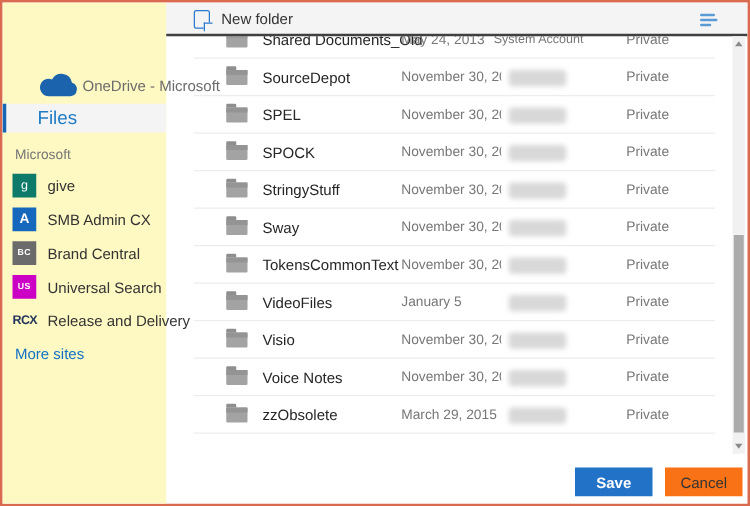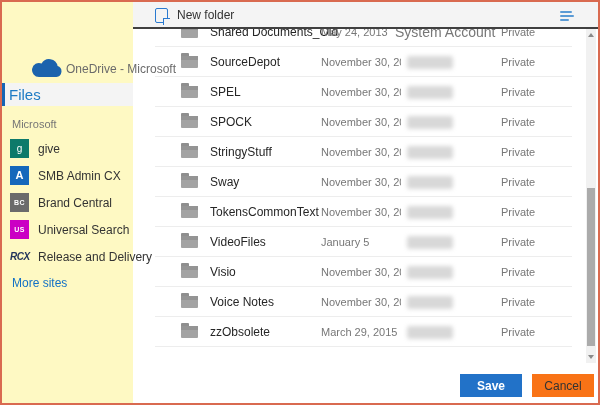--- a/index.html
+++ b/index.html
@@ -16,42 +16,42 @@
   .menu-icon i{display:block;height:2px;margin-bottom:2px;background:#5b9bd5;border-radius:1px;}
   .menu-icon i:nth-child(1){width:12px;}
   .menu-icon i:nth-child(2){width:14px;}
   .menu-icon i:nth-child(3){width:9px;}
 
   
   .sidebar{position:absolute;left:0;top:0;width:131px;height:401px;background:#fef9c3;z-index:2;}
   .cloud{position:absolute;left:29px;top:55px;width:32px;height:21px;}
   .account-label{position:absolute;left:64px;top:60px;font-size:12px;color:#6b6b6b;white-space:nowrap;}
   .files-bar{position:absolute;left:0;top:81px;width:131px;height:23px;background:#f4f4f4;border-left:3px solid #1565b4;}
-  .files-bar span{display:block;padding-left:4px;line-height:23px;font-size:15px;color:#1e7bc4;}
+  .files-bar span{display:block;padding-left:25px;line-height:23px;font-size:15px;color:#1e7bc4;}
   .section-header{position:absolute;left:10px;top:116px;font-size:11px;color:#767676;}
   .side-item{position:absolute;left:0;width:131px;height:27px;cursor:pointer;}
   .side-item .tile{position:absolute;left:8px;top:3px;width:19px;height:19px;color:#fff;text-align:center;}
   .side-item .tile.t-give{background:#0d7a6a;font-size:10px;line-height:19px;}
   .side-item .tile.t-smb{background:#1568bb;font-size:11px;line-height:19px;font-weight:bold;}
   .side-item .tile.t-bc{background:#6b6b6b;font-size:7px;line-height:19px;font-weight:bold;letter-spacing:.5px;}
   .side-item .tile.t-us{background:#cb00c4;font-size:7px;line-height:19px;font-weight:bold;letter-spacing:.5px;}
-  .side-item .tile.t-rcx{background:transparent;color:#23355c;font-size:10px;line-height:19px;font-weight:bold;letter-spacing:-0.5px;font-style:italic;}
+  .side-item .tile.t-rcx{background:transparent;color:#23355c;font-size:10px;line-height:19px;font-weight:bold;letter-spacing:-0.5px;}
   .side-item .lbl{position:absolute;left:36px;top:0;line-height:26px;font-size:12px;color:#333;white-space:nowrap;}
   .more-sites{position:absolute;left:10px;top:274px;font-size:12px;color:#1271c6;cursor:pointer;}
 
   
   .rows{position:absolute;left:131px;top:15px;width:455px;z-index:1;}
   .row{position:relative;height:30px;}
   .row .sep{position:absolute;left:22px;right:16px;bottom:0;height:1px;background:#ededed;}
   .fold{position:absolute;left:48px;top:9px;width:17px;height:12px;background:#a3a3a3;border-radius:1px;}
   .fold::before{content:"";position:absolute;top:-3px;left:0;width:8px;height:3px;background:#8e8e8e;border-radius:1px 1px 0 0;}
   .fold::after{content:"";position:absolute;left:0;top:0;width:100%;height:4px;background:#949494;}
   .row .name{position:absolute;left:77px;top:0;line-height:30px;font-size:12px;color:#262626;white-space:nowrap;}
   .row .date{position:absolute;left:188px;top:0;width:80px;line-height:30px;font-size:11px;color:#777;white-space:nowrap;overflow:hidden;}
-  .row .modby{position:absolute;left:262px;top:0;line-height:30px;font-size:14px;color:#777;white-space:nowrap;}
+  .row .modby{position:absolute;left:262px;top:0;line-height:30px;font-size:10px;color:#777;white-space:nowrap;}
   .row .blur{position:absolute;left:274px;top:9px;width:46px;height:13px;background:#d8d8d8;border-radius:3px;filter:blur(2px);}
   .row .priv{position:absolute;left:368px;top:0;line-height:30px;font-size:11px;color:#777;}
 
   
   .sbar{position:absolute;left:584px;top:27px;width:10px;height:334px;background:#f1f1f1;z-index:4;}
   .sbar .thumb{position:absolute;left:1px;top:159px;width:8px;height:158px;background:#ababab;}
   .arrow{position:absolute;left:2px;width:0;height:0;border-left:3px solid transparent;border-right:3px solid transparent;}
   .arrow.up{top:4px;border-bottom:4px solid #8a8a8a;}
   .arrow.down{bottom:4px;border-top:4px solid #8a8a8a;}
 

